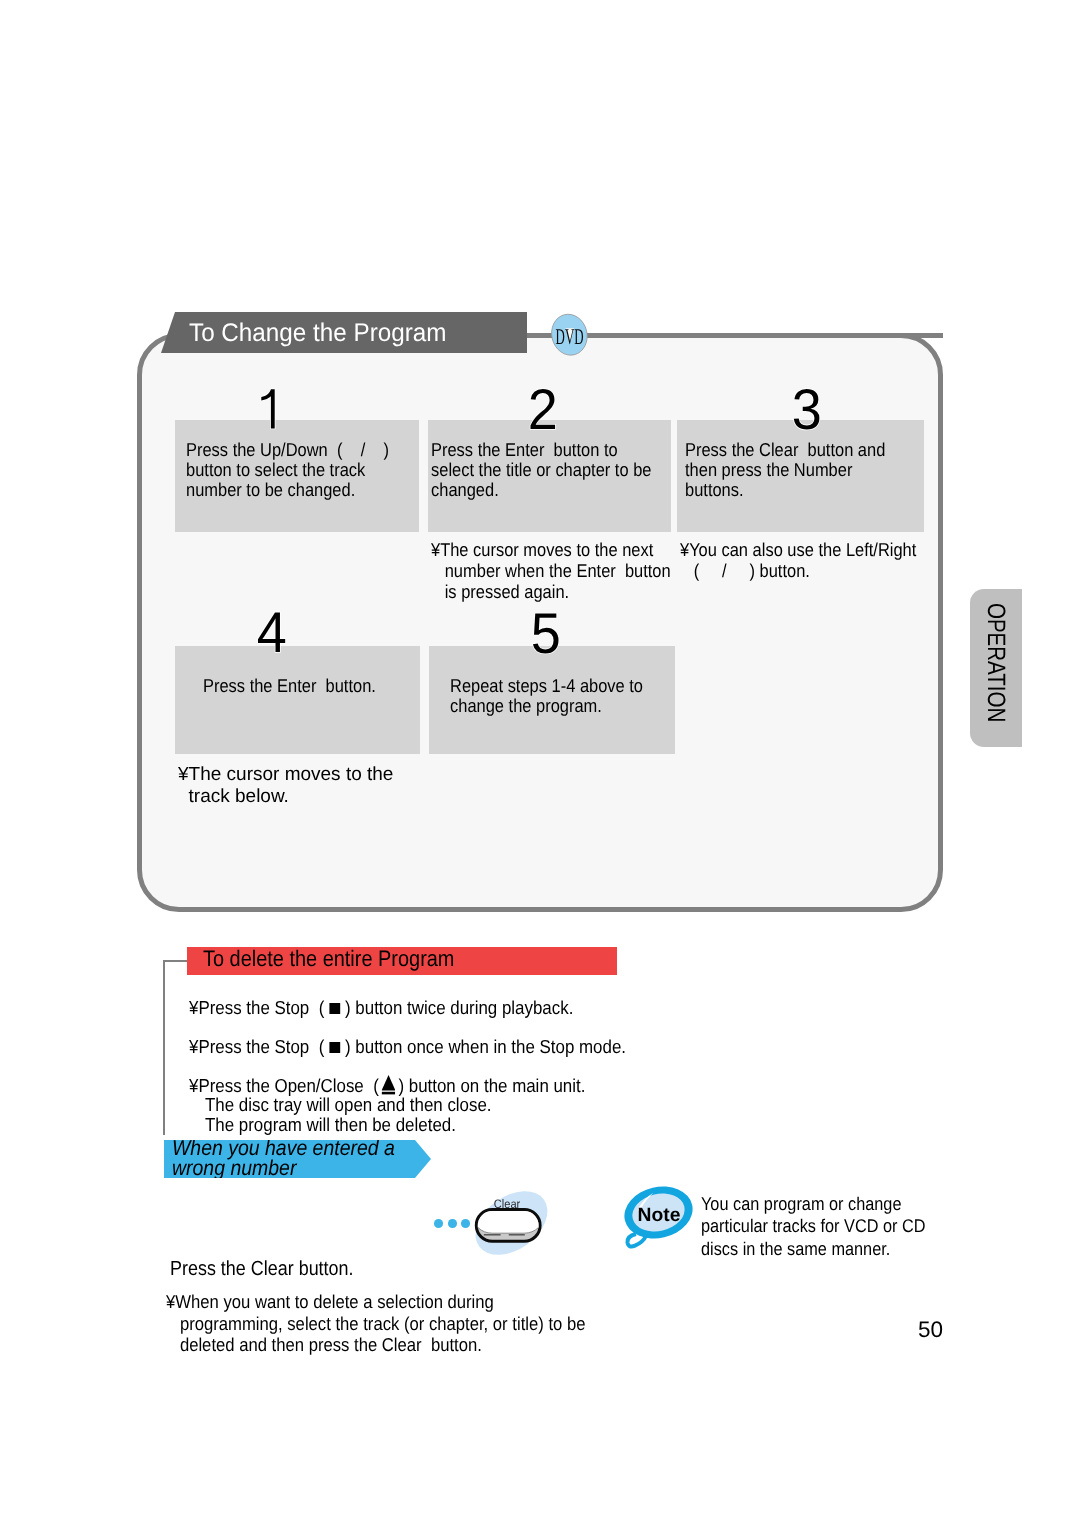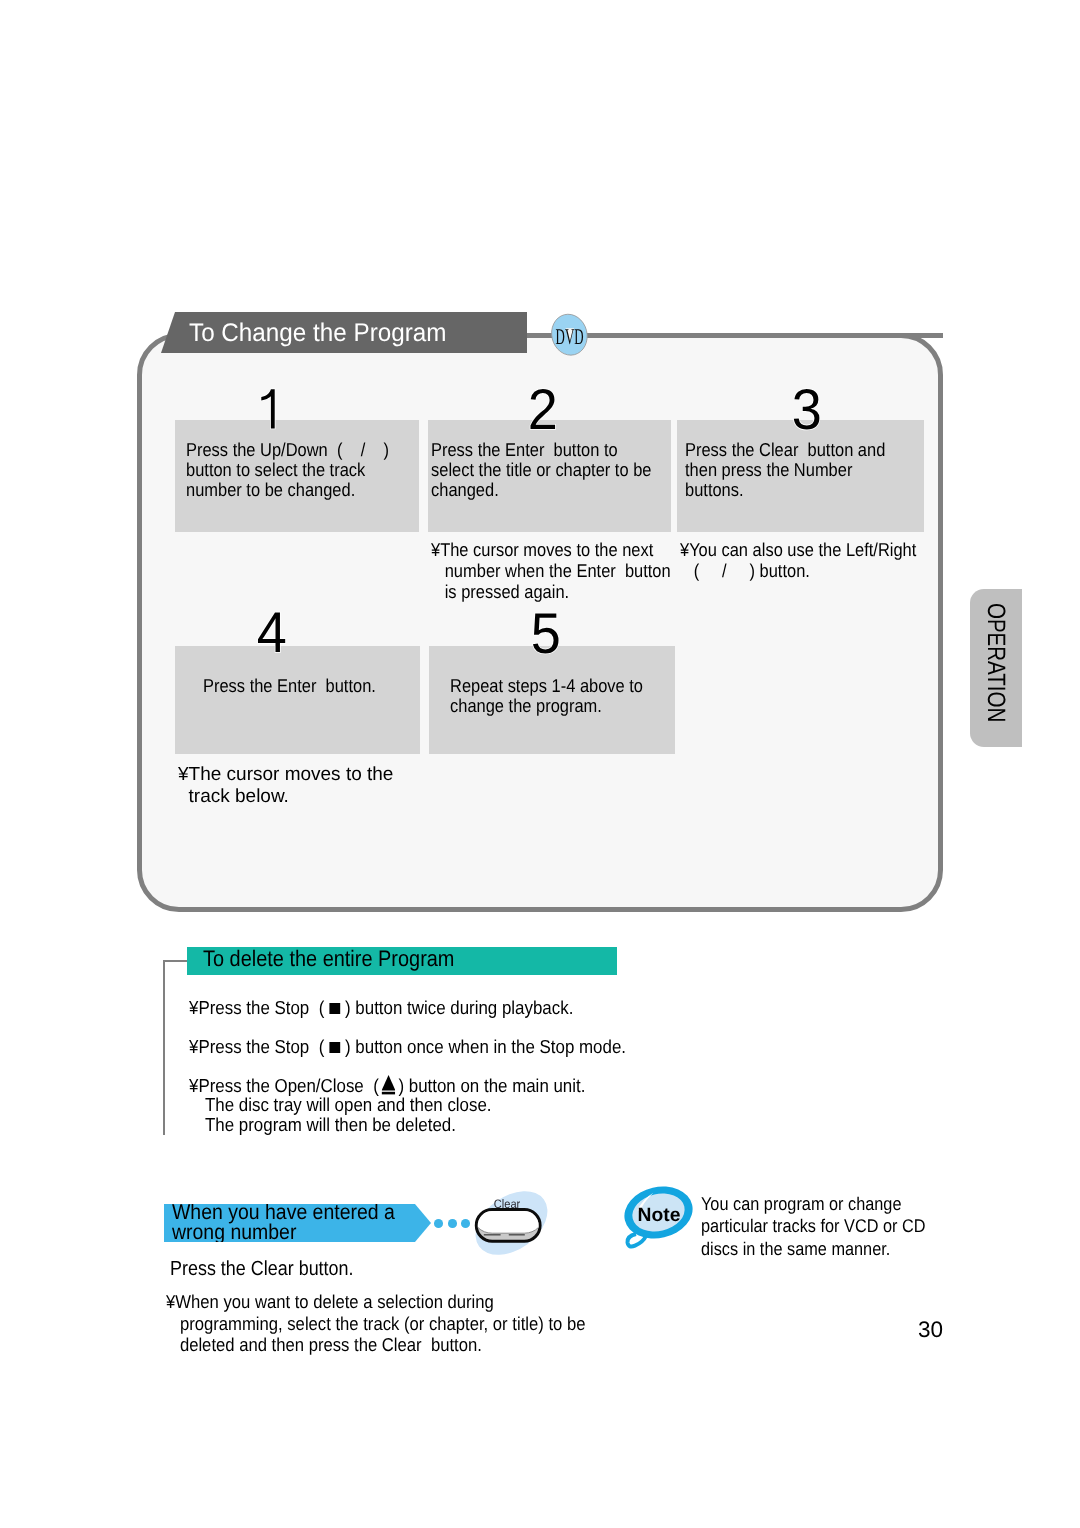--- a/index.html
+++ b/index.html
@@ -24,21 +24,21 @@
   .dvdbadge{position:absolute;z-index:6;}
 
 
   
   .numsvg{position:absolute;z-index:3;overflow:visible;}
   .sbox{position:absolute;background:#d4d4d4;z-index:2;}
   .tx{position:absolute;font-size:18.6px;line-height:20.1px;color:#000;z-index:4;}
   .bullet{position:absolute;font-size:18.6px;line-height:20.9px;color:#000;z-index:4;}
 
   
-  .sechdr{position:absolute;background:#14b8a6;}
+  .sechdr{position:absolute;background:#ef4444;}
   .sechdr span{position:absolute;left:16.3px;top:0px;font-size:22.4px;line-height:24px;color:#000;transform:scaleX(0.89);transform-origin:0 0;backface-visibility:hidden;white-space:pre;}
   .lrule{position:absolute;background:#808080;}
   .ditem{position:absolute;font-size:18.8px;line-height:20px;color:#000;white-space:pre;}
   .ditem .sq{display:inline-block;width:12.6px;height:11px;background:#000;vertical-align:0px;}
   .ditem .ej{display:inline-block;width:15.4px;height:20px;vertical-align:-2.8px;margin:0 -1.5px 0 -2.5px;}
 
   
   .banner{position:absolute;background:#3cb4e8;backface-visibility:hidden;transform:translateZ(0);}
   .banner .bt{position:absolute;left:8px;top:-1px;font-size:21.5px;line-height:19.8px;color:#000;transform:scaleX(0.905);transform-origin:0 0;backface-visibility:hidden;white-space:pre;}
   .dot{position:absolute;border-radius:50%;background:#3cb4e8;}
@@ -119,21 +119,21 @@
 
   <div class="ditem cond2" style="left:189px;top:1037px;"><span>¥Press the Stop  ( </span><span class="sq"></span><span> ) button once when in the Stop mode.</span></div>
 
   <div class="ditem cond2" style="left:189px;top:1074.5px;"><span>¥Press the Open/Close  ( </span><span class="ej"><svg width="15.4" height="20" viewBox="0 0 15.4 20">
           <polygon points="7.7,0 15.4,15.5 0,15.5" fill="#000"></polygon>
           <rect x="0" y="16.8" width="15.4" height="2.6" fill="#000"></rect>
         </svg></span><span> ) button on the main unit.</span></div>
   <div class="ditem cond2" style="left:205.3px;top:1095px;line-height:19.5px;">The disc tray will open and then close.
 The program will then be deleted.</div>
 
-  <div class="banner" style="left:164px;top:1204px;width:267px;height:38px;clip-path:polygon(0 0,251px 0,267px 19px,251px 38px,0 38px);">
+  <div class="banner" style="left:164px;top:1140px;width:267px;height:38px;clip-path:polygon(0 0,251px 0,267px 19px,251px 38px,0 38px);font-style:italic;">
     <div class="bt">When you have entered a
 wrong number</div>
   </div>
   <div class="dot" style="left:434.2px;top:1219.2px;width:8.9px;height:8.7px;"></div>
   <div class="dot" style="left:448.3px;top:1219.2px;width:8.5px;height:8.7px;"></div>
   <div class="dot" style="left:461.3px;top:1219.2px;width:9px;height:8.7px;"></div>
 
   <svg style="position:absolute;left:466px;top:1183px;" width="92" height="82" viewBox="0 0 92 82">
     <ellipse cx="45.5" cy="40" rx="40" ry="26.5" transform="rotate(-36 45.5 40)" fill="#cde4f8"></ellipse>
     <text x="30.9" y="24.5" font-family="Liberation Sans, sans-serif" font-size="12.3" fill="#2b2b33" transform="scale(0.9,1)">Clear</text>
@@ -159,14 +159,14 @@
     <text x="15.6" y="37" font-family="Liberation Sans, sans-serif" font-size="19.3" font-weight="bold" fill="#000">Note</text>
   </svg>
   <div class="ditem" style="left:700.6px;top:1193px;line-height:22.3px;font-size:18.4px;transform:scaleX(0.886);transform-origin:0 0;backface-visibility:hidden;">You can program or change
 particular tracks for VCD or CD
 discs in the same manner.</div>
 
   <div class="optab" style="left:970px;top:589px;width:52px;height:158px;">
     <span style="left:13.2px;top:14.3px;">OPERATION</span>
   </div>
 
-  <div class="pageno" style="left:918px;top:1318px;">30</div>
+  <div class="pageno" style="left:918px;top:1318px;">50</div>
 </div>
 
 </body></html>

